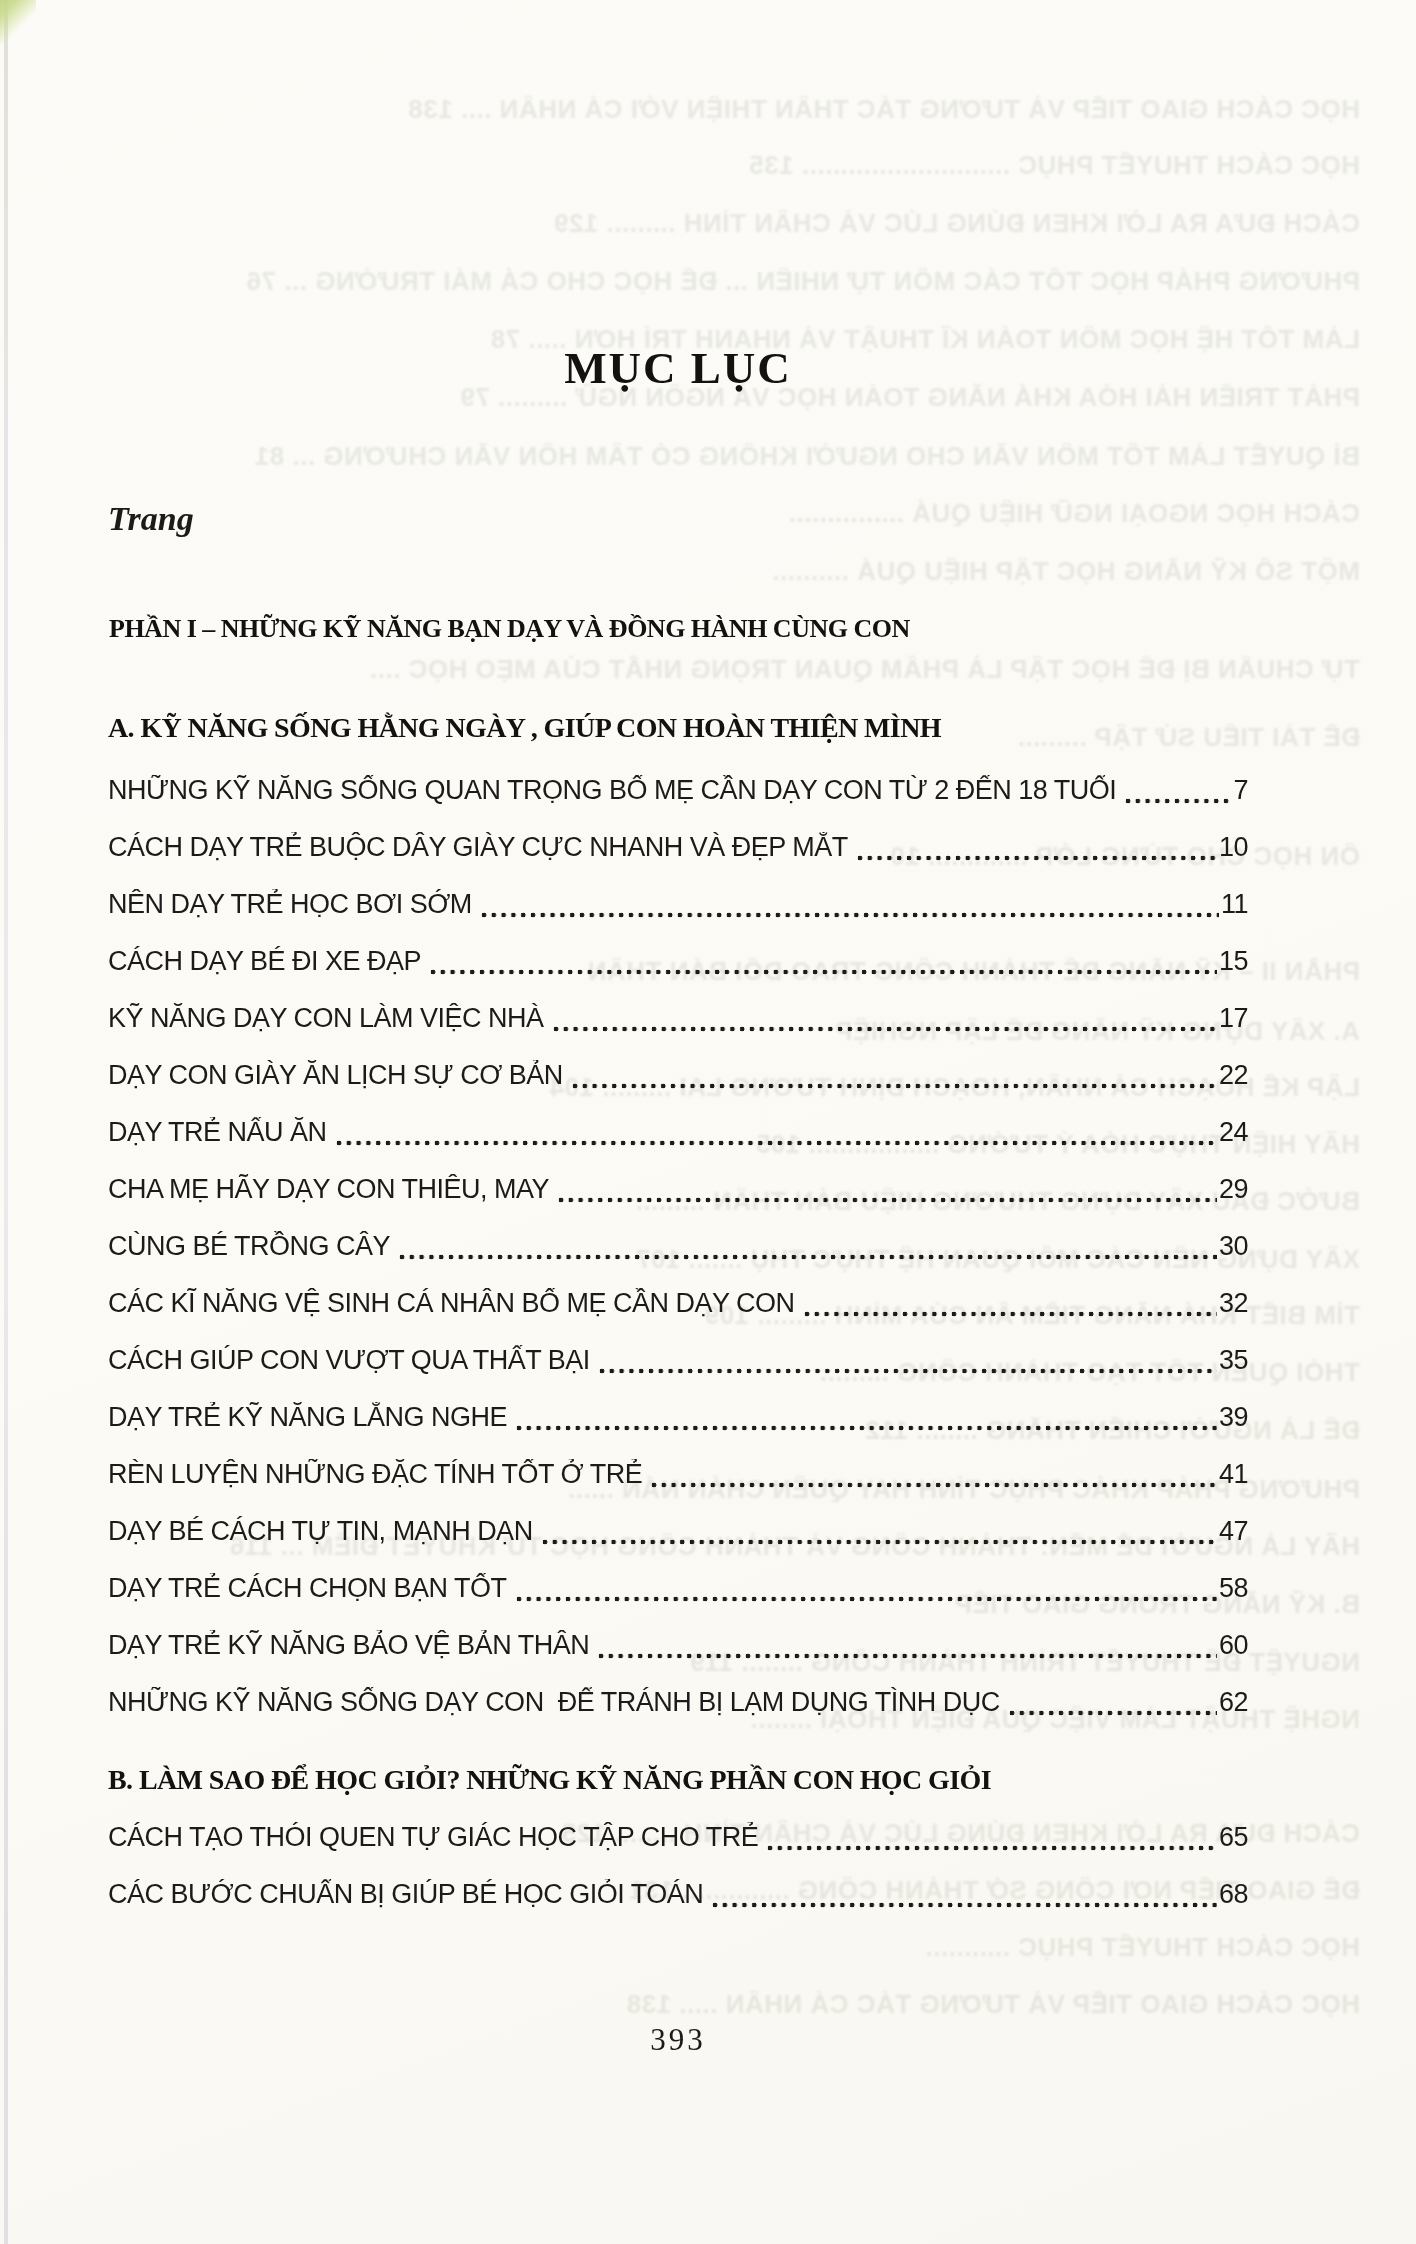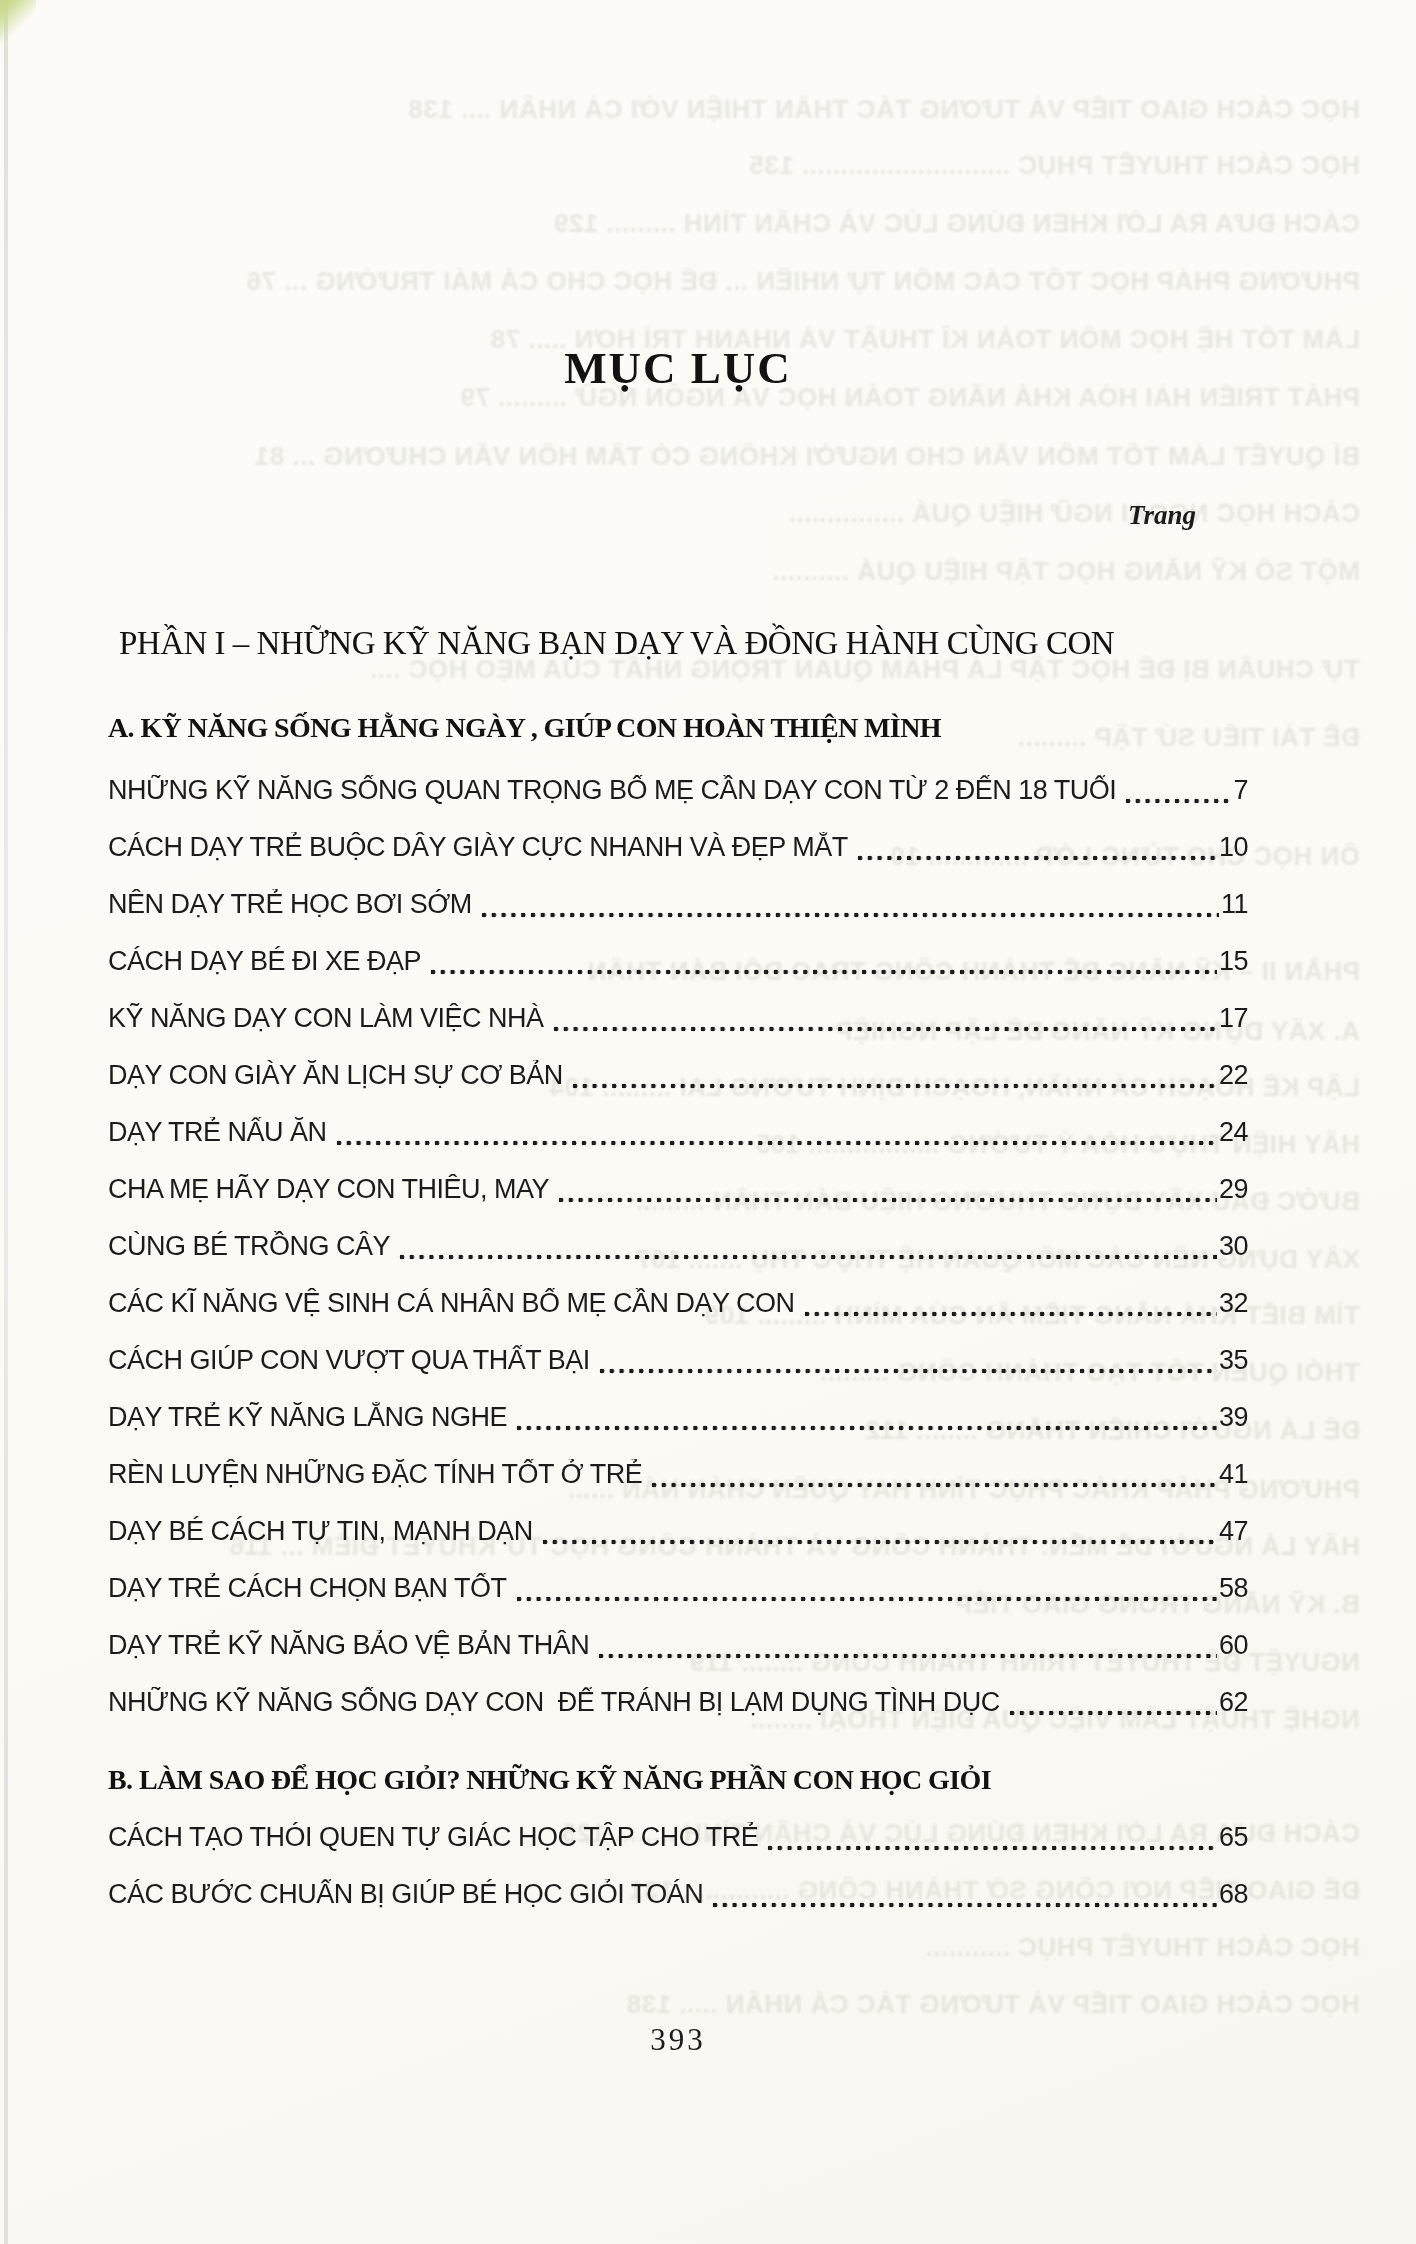--- a/index.html
+++ b/index.html
@@ -44,29 +44,29 @@
   .content{position:absolute;inset:0;z-index:1;}
   .title{
     position:absolute;top:346px;left:108px;width:1140px;margin:0;
     text-align:center;
     font-family:"Liberation Serif",serif;
     font-size:45px;font-weight:bold;line-height:1;
     letter-spacing:2px;color:var(--heading-ink);
   }
   .trang{
     position:absolute;top:502px;left:108px;width:1140px;box-sizing:border-box;
-    padding-right:52px;text-align:right;
-    font-family:"Liberation Serif",serif;
-    font-style:italic;font-weight:bold;font-size:27px;line-height:1;
+    padding-right:52px;text-align:left;
+    font-family:"Liberation Serif",serif;
+    font-style:italic;font-weight:bold;font-size:34px;line-height:1;
     color:var(--ink);
   }
   .part{
-    position:absolute;top:614px;left:108px;width:1160px;margin:11px;
-    font-family:"Liberation Serif",serif;
-    font-size:33px;font-weight:normal;line-height:1.1;
+    position:absolute;top:614px;left:108px;width:1160px;margin:1px;
+    font-family:"Liberation Serif",serif;
+    font-size:26px;font-weight:bold;line-height:1.1;
     letter-spacing:-.5px;white-space:nowrap;
     color:var(--heading-ink);
   }
   .sec{
     position:absolute;left:108px;width:1160px;margin:0;
     font-size:28px;font-weight:bold;line-height:44px;height:44px;
     letter-spacing:-.6px;white-space:nowrap;
     color:var(--heading-ink);
     font-family:Liberation Serif, serif;
   }

